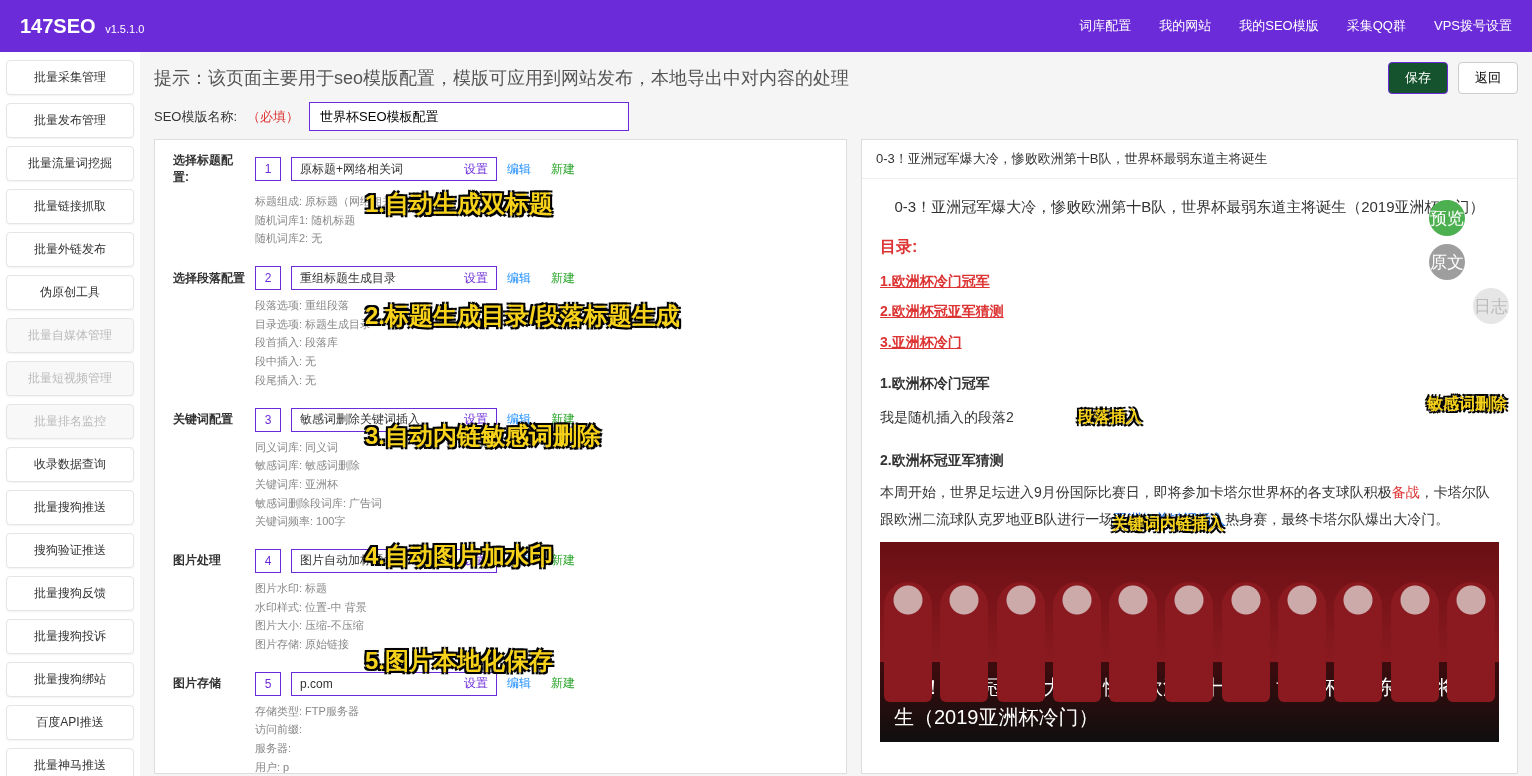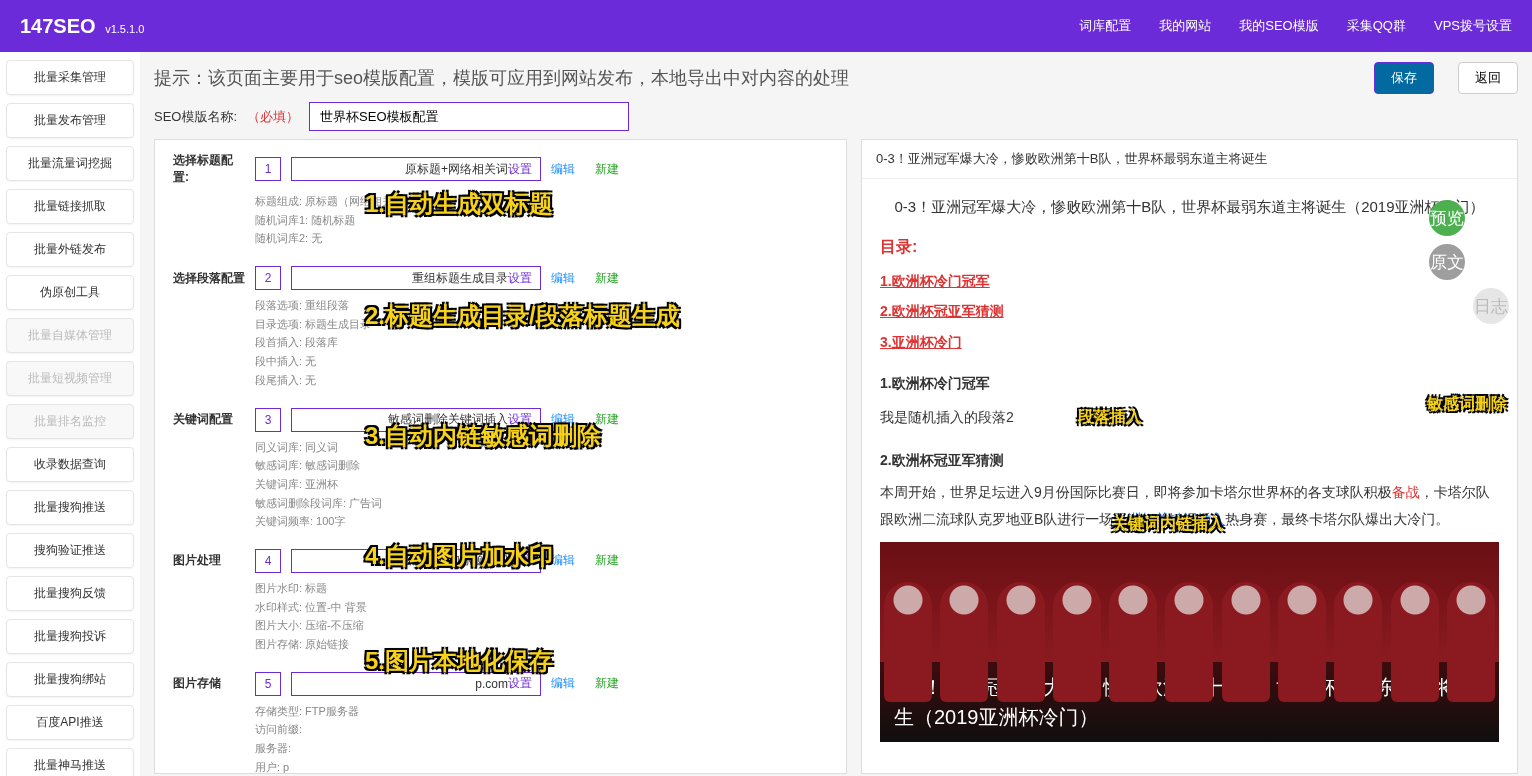--- a/index.html
+++ b/index.html
@@ -12,38 +12,38 @@
 .topbar .nav span { cursor: pointer; }
 
 .main { display: flex; height: calc(100vh - 44px); }
 
 .sidebar { width: 140px; background: #fff; padding: 8px 6px; overflow-y: auto; }
 .sidebar .item { background: #fff; border: 1px solid #e5e5e5; border-radius: 4px; padding: 8px 16px; margin-bottom: 8px; text-align: center; font-size: 12px; cursor: pointer; box-shadow: 0 1px 2px rgba(0,0,0,.05); }
 .sidebar .item.disabled { color: #bbb; background: #f8f8f8; }
 
 .content { flex: 1; display: flex; flex-direction: column; padding: 10px 14px; gap: 8px; overflow: hidden; }
 
-.tiprow { display: flex; align-items: center; gap: 24px; }
+.tiprow { display: flex; align-items: center; gap: 10px; }
 .tiprow .tip { font-size: 18px; color: #555; flex: 1; }
 .btn { border: 1px solid #ccc; background: #fff; padding: 6px 16px; border-radius: 4px; cursor: pointer; font-size: 13px; }
-.btn.primary { background: #0369a1; color: #fff; border-color: #6c2bd9; }
+.btn.primary { background: #14532d; color: #fff; border-color: #6c2bd9; }
 
 .namerow { display: flex; align-items: center; gap: 10px; font-size: 13px; }
 .namerow .req { color: #d33; }
 .namerow input { border: 1px solid #6c2bd9; padding: 6px 10px; width: 320px; font-size: 13px; }
 
 .panels { flex: 1; display: flex; gap: 14px; overflow: hidden; }
 
 .left { flex: 1; background: #fff; border: 1px solid #ddd; padding: 12px 18px; overflow-y: auto; position: relative; }
 
 .cfgrow { margin-bottom: 18px; }
 .cfgrow .head { display: flex; align-items: center; gap: 10px; margin-bottom: 6px; }
 .cfgrow .label { width: 72px; font-size: 12px; font-weight: bold; flex-shrink: 0; }
 .cfgrow .numbox { width: 26px; height: 24px; border: 1px solid #6c2bd9; display: flex; align-items: center; justify-content: center; color: #6c2bd9; font-size: 12px; flex-shrink: 0; }
-.cfgrow .valbox { border: 1px solid #6c2bd9; height: 24px; padding: 0 8px; display: flex; align-items: center; justify-content: flex-end; width: 250px; font-size: 12px; }
+.cfgrow .valbox { border: 1px solid #6c2bd9; height: 24px; padding: 0 8px; display: flex; align-items: center; justify-content: space-between; width: 206px; font-size: 12px; }
 .cfgrow .valbox .setlink { color: #6c2bd9; cursor: pointer; }
 .cfgrow .ops { font-size: 12px; }
 .cfgrow .ops .edit { color: #1a8cff; cursor: pointer; }
 .cfgrow .ops .new { color: #2aa52a; cursor: pointer; margin-left: 20px; }
 .cfgrow .info { margin-left: 82px; color: #888; font-size: 11px; line-height: 1.7; }
 
 .overlay { position: absolute; font-size: 24px; font-weight: 900; color: #f7d21a; text-shadow: -2px -2px 0 #000, 2px -2px 0 #000, -2px 2px 0 #000, 2px 2px 0 #000, 0 0 3px #000; pointer-events: none; white-space: nowrap; }
 
 .right { flex: 1; background: #fff; border: 1px solid #ddd; display: flex; flex-direction: column; overflow: hidden; position: relative; }
 .right .rtitle { padding: 10px 14px; border-bottom: 1px solid #eee; font-size: 13px; }

